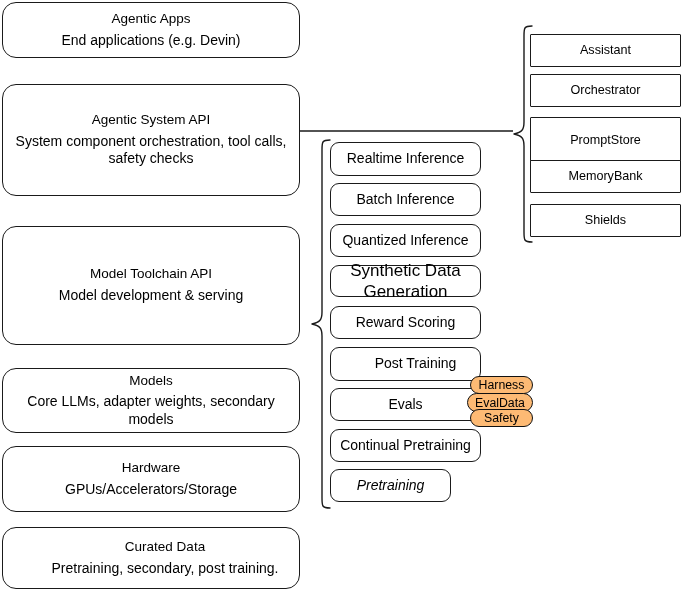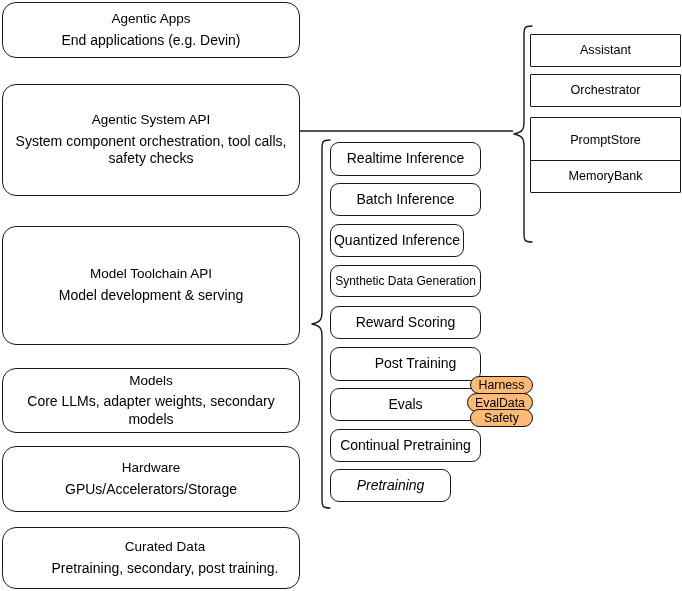--- a/index.html
+++ b/index.html
@@ -140,25 +140,25 @@
                C14,216 14,218 22,218" fill="none" stroke="#1a1a1a" stroke-width="1.4" stroke-linecap="round" stroke-linejoin="round"></path>
     </svg>
   </div>
 
   <div class="node cap-node" style="left:330px; top:142px; width:151px; height:34px;">
     <div class="node-title">Realtime Inference</div>
   </div>
   <div class="node cap-node" style="left:330px; top:183px; width:151px; height:33px;">
     <div class="node-title">Batch Inference</div>
   </div>
-  <div class="node cap-node" style="left:330px; top:224px; width:134px; height:33px;">
+  <div class="node cap-node" style="left:330px; top:224px; width:151px; height:33px;">
     <div class="node-title">Quantized Inference</div>
   </div>
   <div class="node cap-node" style="left:330px; top:265px; width:151px; height:32px;">
-    <div class="node-title" style="font-size:12px;">Synthetic Data Generation</div>
+    <div class="node-title" style="font-size:17px;">Synthetic Data Generation</div>
   </div>
   <div class="node cap-node" style="left:330px; top:306px; width:151px; height:33px;">
     <div class="node-title">Reward Scoring</div>
   </div>
   <div class="node cap-node" style="left:330px; top:347px; width:151px; height:34px;padding-left:20px;">
     <div class="node-title">Post Training</div>
   </div>
   <div class="node cap-node" style="left:330px; top:388px; width:151px; height:33px;">
     <div class="node-title">Evals</div>
   </div>
@@ -184,14 +184,17 @@
   </div>
   <div class="node svc-node" style="left:530px; top:74px; width:151px; height:33px;">
     <div class="node-title">Orchestrator</div>
   </div>
   <div class="node svc-node" style="left:530px; top:117px; width:151px; height:48px;">
     <div class="node-title">PromptStore</div>
   </div>
   <div class="node svc-node" style="left:530px; top:160px; width:151px; height:33px;">
     <div class="node-title">MemoryBank</div>
   </div>
+  <div class="node svc-node" style="left:530px; top:204px; width:151px; height:33px;">
+    <div class="node-title">Shields</div>
+  </div>
 
 </div>
 
 </body></html>

